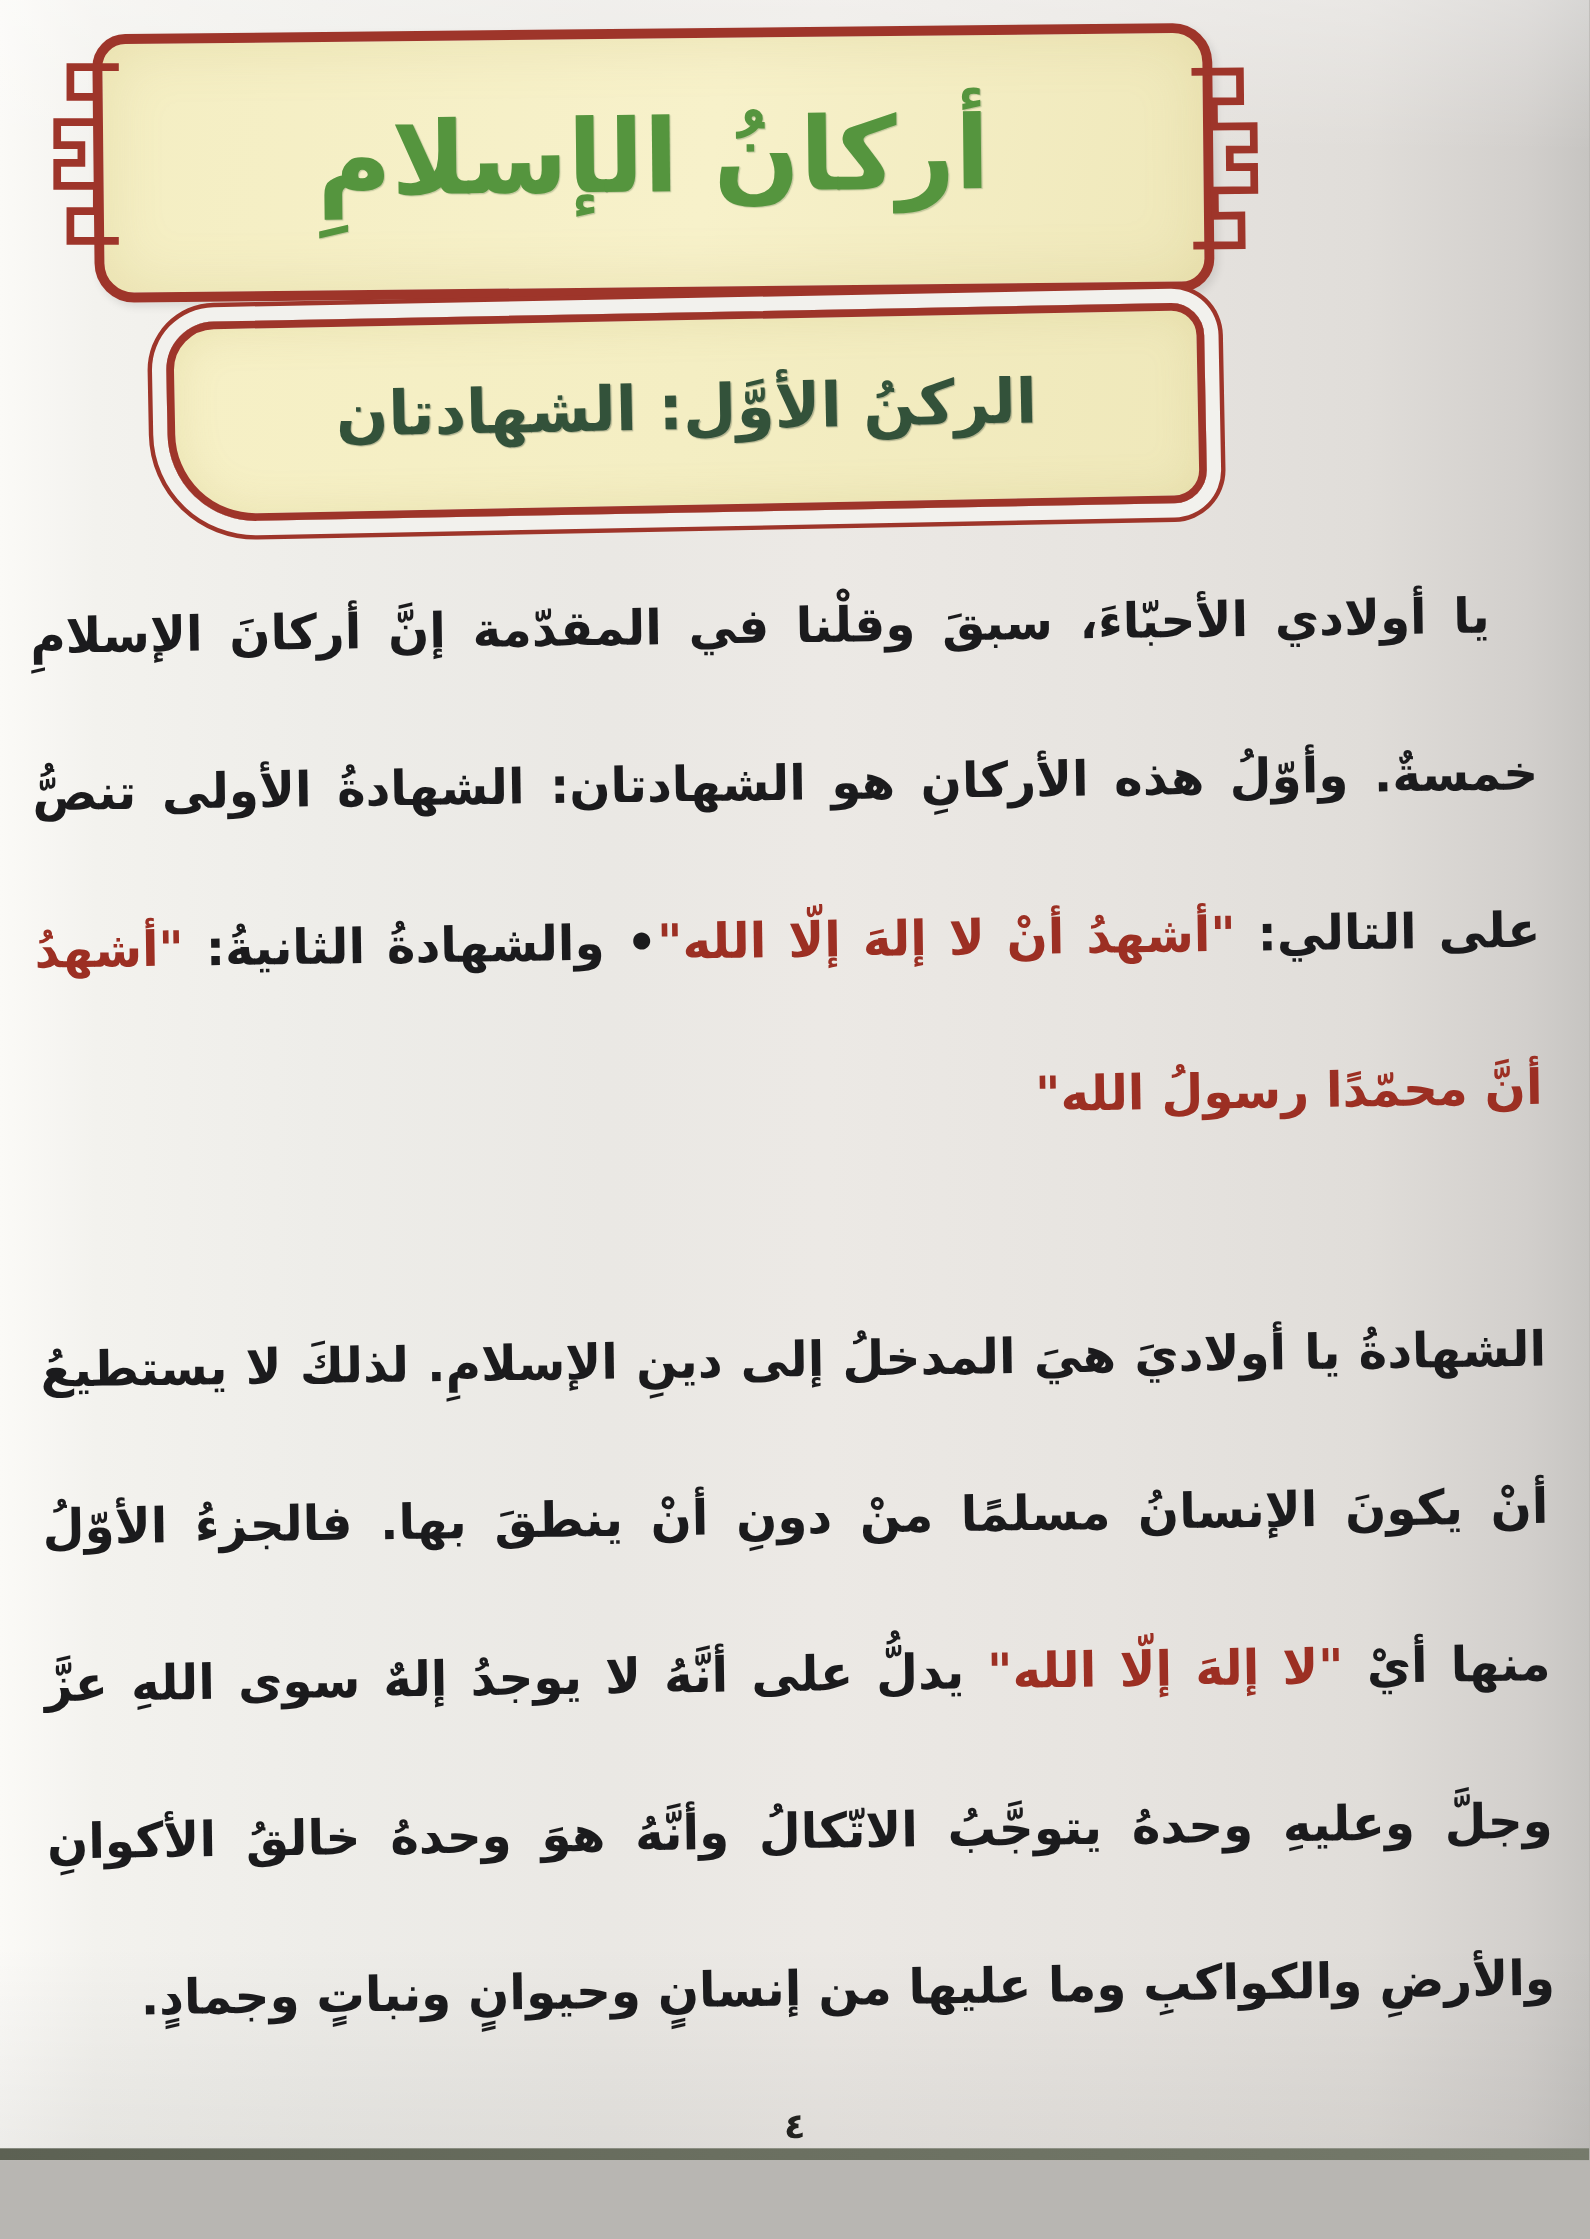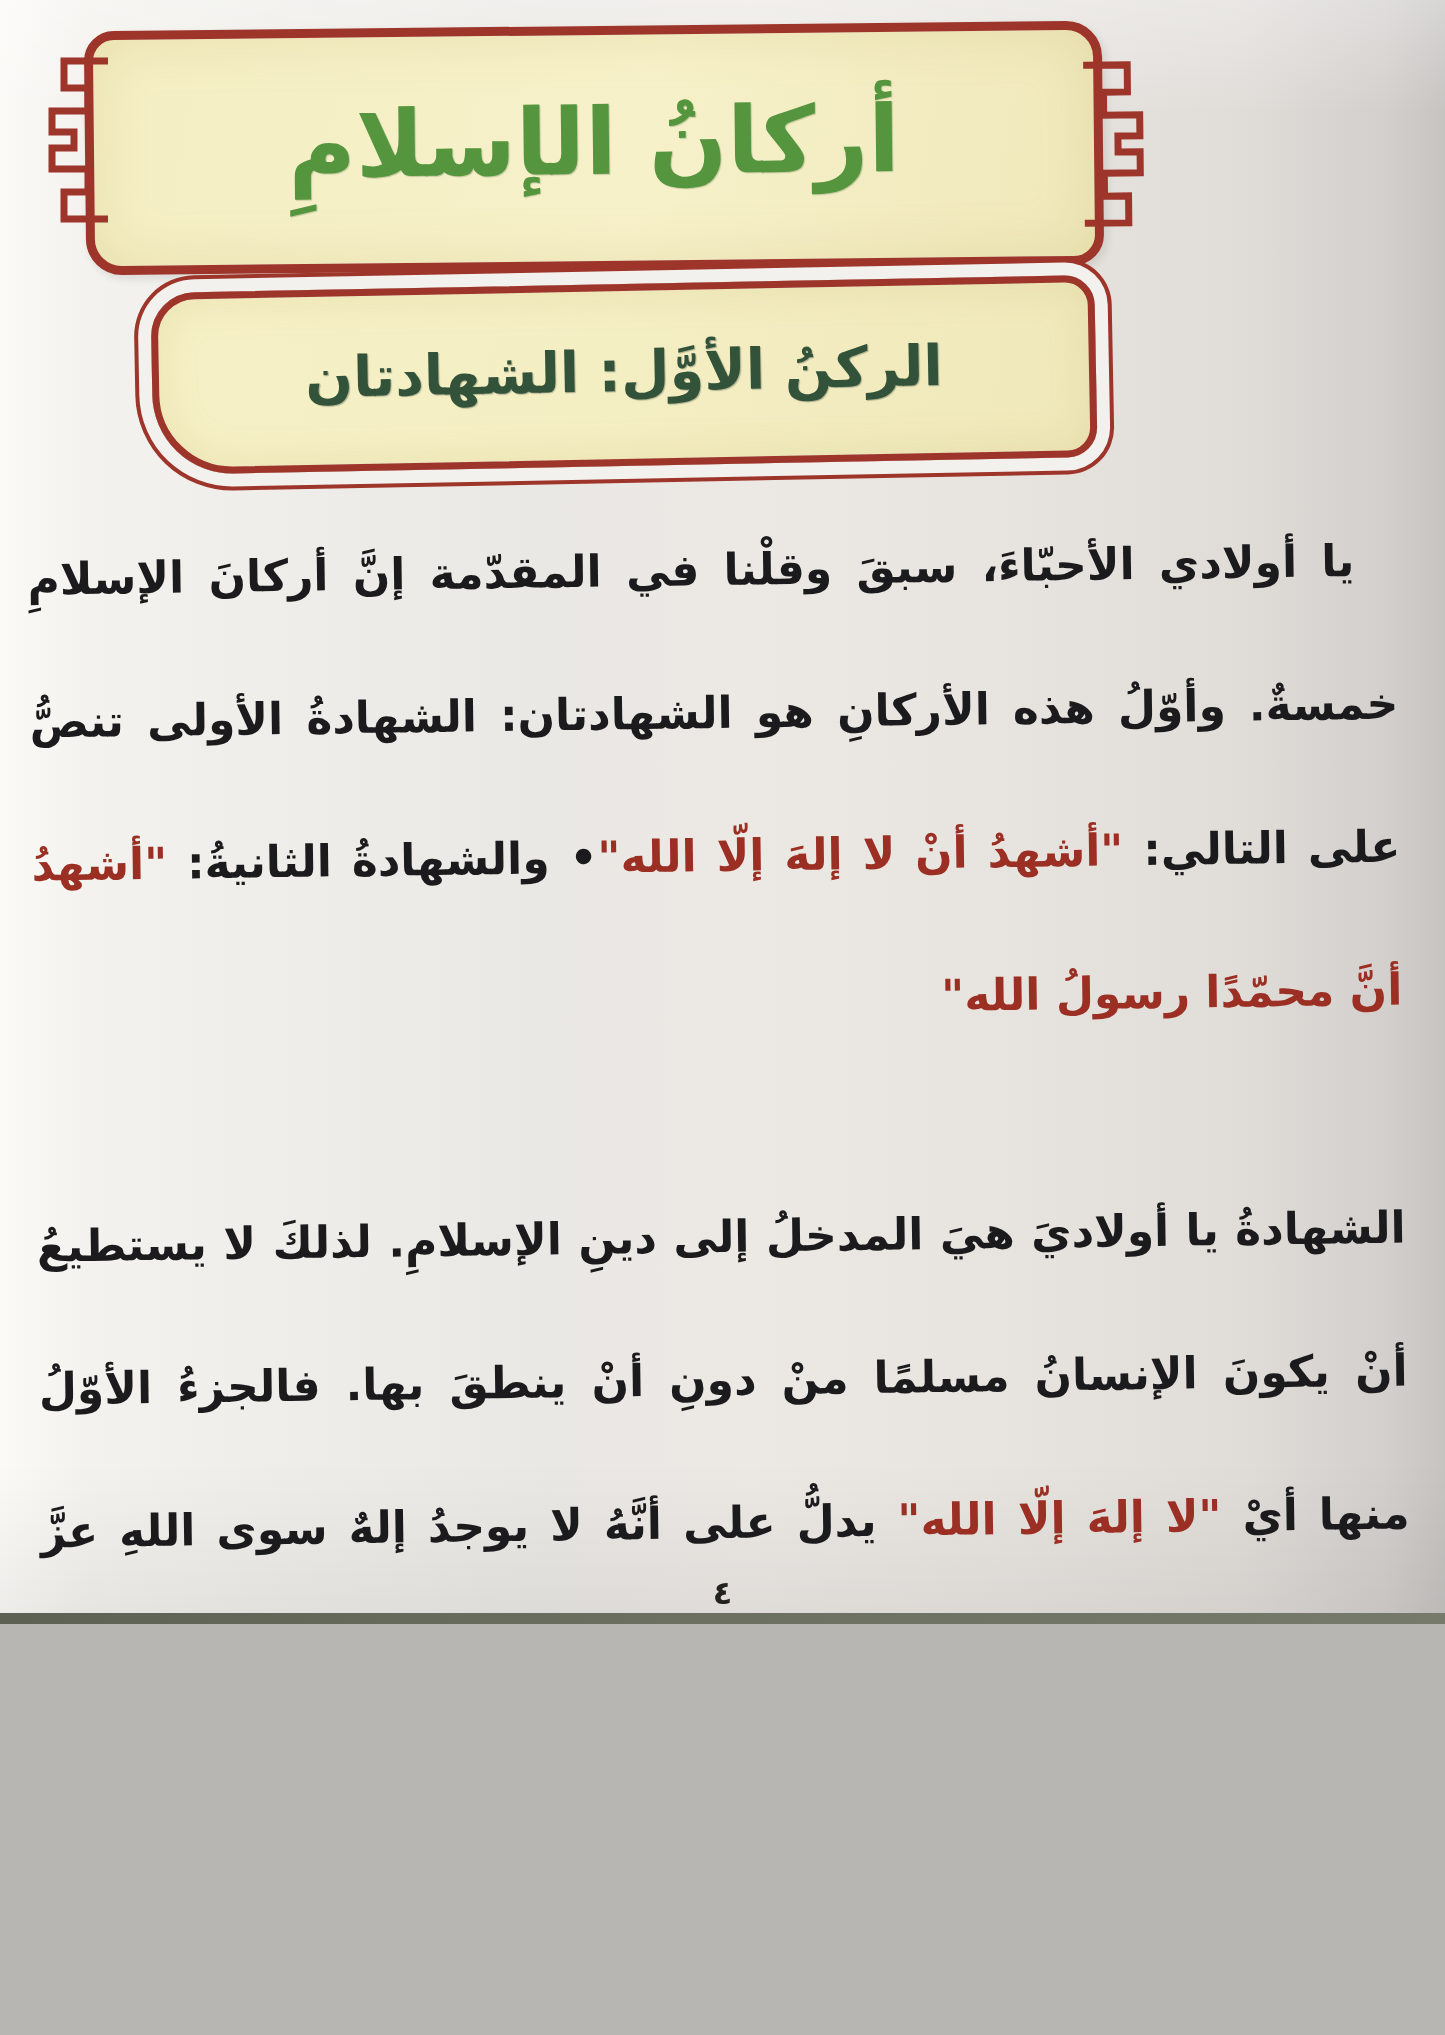--- a/index.html
+++ b/index.html
@@ -1,21 +1,21 @@
 <!DOCTYPE html>
 <html lang="ar" dir="rtl"><head>
 <meta charset="utf-8">
 <style>
   html, body { margin: 0; padding: 0; }
   body { background: #b8b6b2; font-family: "DejaVu Sans", sans-serif; }
 
   .page {
     position: relative;
     width: 1445px;
-    height: 1624px;
+    height: 1964px;
     margin: 0 auto;
     overflow: hidden;
     direction: rtl;
     background:
       linear-gradient(180deg, rgba(255,255,255,.30) 0%, rgba(255,255,255,0) 7%, rgba(0,0,0,0) 90%, rgba(0,0,0,.06) 100%),
       linear-gradient(90deg, #fbfaf7 0%, #f3f2ee 6%, #eeede9 20%, #eae8e4 38%, #ece9e5 52%, #e7e4e0 70%, #e0ddd9 86%, #d2cfcc 96%, #c6c4c1 100%);
   }
 
   
   .title-box {

